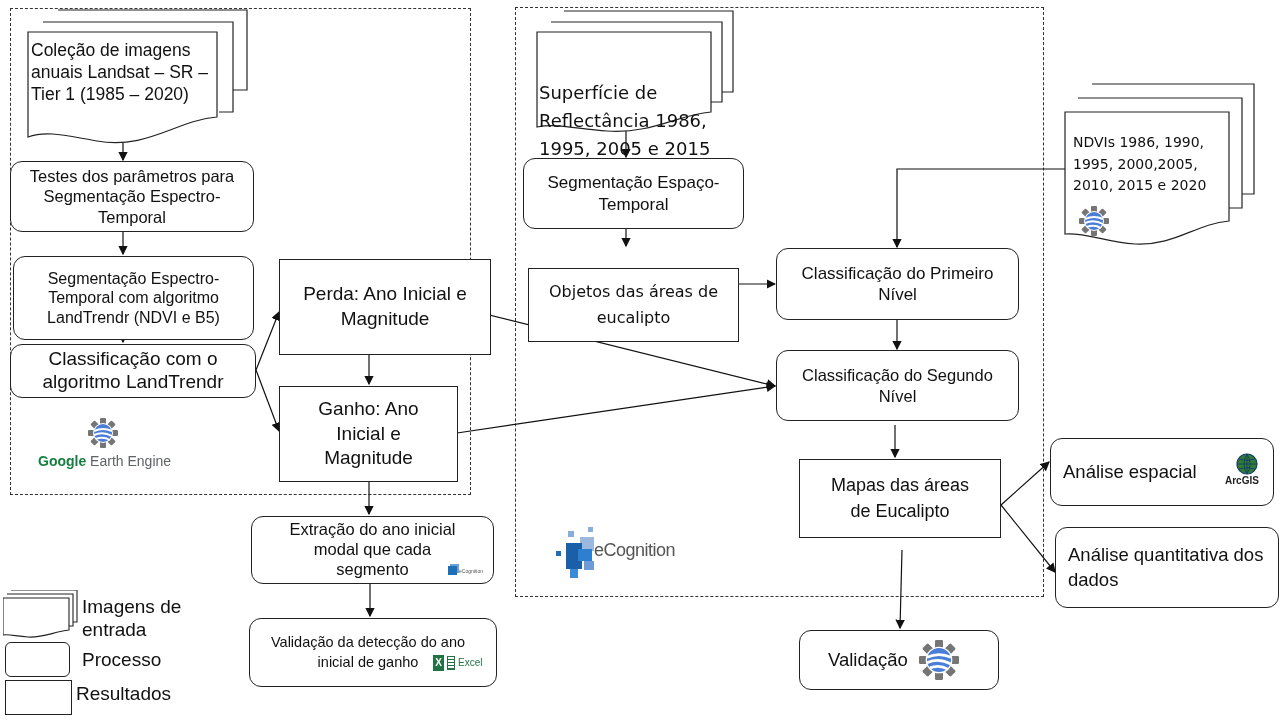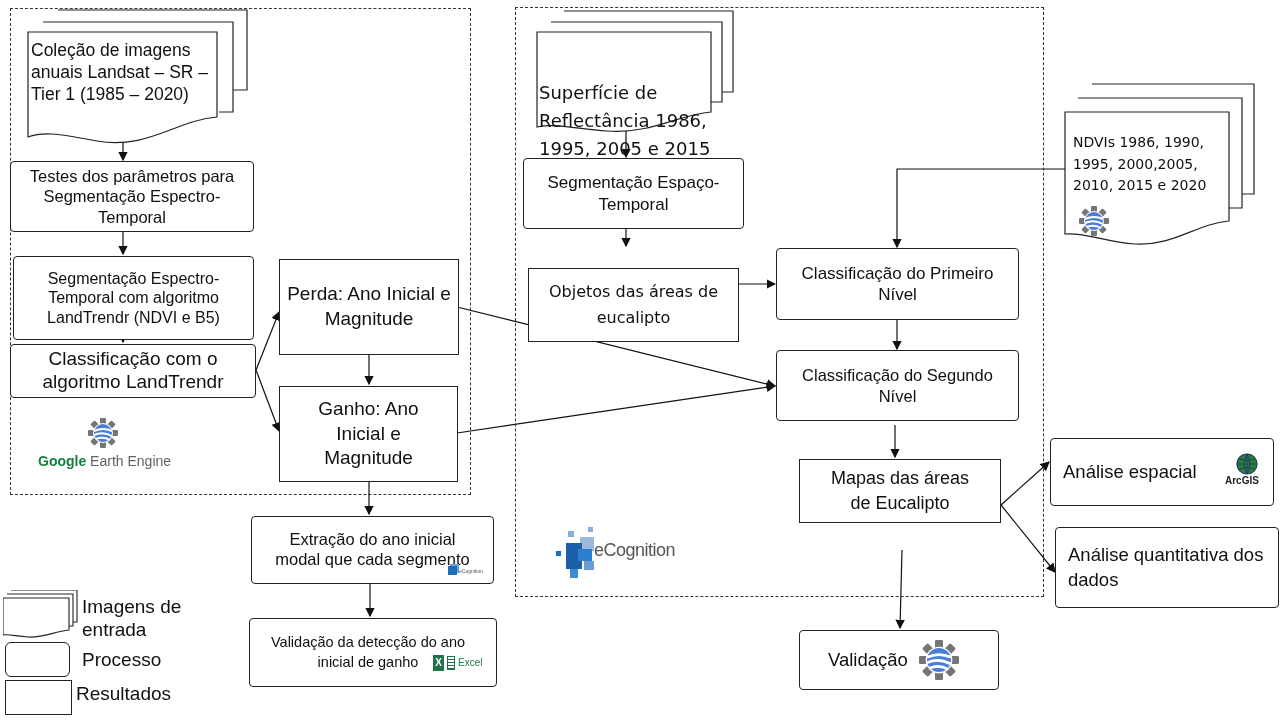--- a/index.html
+++ b/index.html
@@ -1,19 +1,19 @@
 <!DOCTYPE html>
 <html><head>
 <meta charset="utf-8">
 <style>
   html,body{margin:0;padding:0;background:#fff;}
   body{width:1280px;height:720px;position:relative;overflow:hidden;font-family:"Liberation Sans",sans-serif;color:#111;}
   .abs{position:absolute;}
   .box{position:absolute;border:1.3px solid #222;background:#fff;display:flex;align-items:center;justify-content:center;text-align:center;box-sizing:border-box;line-height:1.25;}
-  .round{border-radius:4px;}
+  .round{border-radius:12px;}
   .dash{position:absolute;border:1px dashed #333;box-sizing:border-box;}
   .doc{position:absolute;}
   .doc svg{position:absolute;left:0;top:0;overflow:visible;}
   .doctext{position:absolute;line-height:1.25;}
   .calib{font-family:"DejaVu Sans",sans-serif;}
   svg.wires{position:absolute;left:0;top:0;}
   .legend-label{position:absolute;font-size:19px;line-height:1.2;}
   .logo-text{position:absolute;}
 </style>
 </head>
@@ -65,21 +65,21 @@
 </div>
 
 <div class="box round" style="left:13px;top:256px;width:241px;height:84px;font-size:16px;padding:0 6px;line-height:1.2;">
   <span>Segmentação Espectro-Temporal com algoritmo LandTrendr (NDVI e B5)</span>
 </div>
 
 <div class="box round" style="left:10px;top:344px;width:246px;height:54px;font-size:19px;padding:0 18px;line-height:1.2;">
   <span>Classificação com o algoritmo LandTrendr</span>
 </div>
 
-<div class="box" style="left:279px;top:259px;width:180px;height:96px;font-size:19px;padding:0 4px;line-height:1.3;">
+<div class="box" style="left:279px;top:259px;width:212px;height:96px;font-size:19px;padding:0 4px;line-height:1.3;">
   <span>Perda: Ano Inicial e Magnitude</span>
 </div>
 
 <div class="box" style="left:279px;top:386px;width:179px;height:96px;font-size:19px;padding:0 20px;line-height:1.3;">
   <span>Ganho: Ano Inicial e Magnitude</span>
 </div>
 
 <div class="abs" style="left:34px;top:415px;width:130px;height:60px;">
   <svg class="abs" style="left:54px;top:3px;" width="30" height="30" viewBox="0 0 30 30">
     <g fill="#757575">
@@ -90,21 +90,21 @@
     </g>
     <circle cx="15" cy="15" r="10" fill="#fff"></circle>
     <circle cx="15" cy="15" r="9" fill="#4a7ed6"></circle>
     <path d="M6,13 Q15,9 24,13 M6,17 Q15,13 24,18 M8,21 Q15,18 22,22" stroke="#fff" stroke-width="2" fill="none"></path>
   </svg>
   <div class="logo-text" style="left:4px;top:38px;font-size:14px;white-space:nowrap;">
     <span style="color:#15803d;font-weight:bold;">Google</span><span style="color:#5f6368;margin-top:32px;"> Earth Engine</span>
   </div>
 </div>
 
-<div class="box round" style="left:251px;top:516px;width:243px;height:68px;font-size:16.5px;padding:0 18px;line-height:1.2;">
+<div class="box round" style="left:251px;top:516px;width:243px;height:68px;font-size:16.5px;padding:0 28px;line-height:1.2;">
   <span>Extração do ano inicial modal que cada segmento</span>
   <span class="abs" style="right:10px;bottom:8px;display:flex;align-items:center;gap:2px;">
     <span style="display:inline-block;width:9px;height:9px;background:#1f6fb8;box-shadow:2px -2px 0 #6aa0d8;"></span>
     <span style="font-size:5px;color:#555;">eCognition</span>
   </span>
 </div>
 
 <div class="box round" style="left:249px;top:618px;width:248px;height:69px;font-size:14.5px;line-height:1.35;padding:0 12px;">
   <span style="padding-right:10px;">Validação da detecção do ano inicial de ganho</span>
   <span class="abs" style="left:183px;top:36px;display:flex;align-items:center;gap:3px;">
@@ -132,21 +132,21 @@
 </div>
 
 <div class="box round" style="left:776px;top:248px;width:243px;height:72px;font-size:17px;padding:0 10px;">
   <span>Classificação do Primeiro Nível</span>
 </div>
 
 <div class="box round" style="left:776px;top:350px;width:243px;height:71px;font-size:16.5px;padding:0 10px;">
   <span>Classificação do Segundo Nível</span>
 </div>
 
-<div class="box" style="left:799px;top:459px;width:202px;height:64px;font-size:18px;padding:0 20px;line-height:1.4;">
+<div class="box" style="left:799px;top:459px;width:202px;height:79px;font-size:18px;padding:0 20px;line-height:1.4;">
   <span>Mapas das áreas de Eucalipto</span>
 </div>
 
 <div class="abs" style="left:556px;top:525px;width:140px;height:55px;">
   <svg class="abs" style="left:0;top:0;" width="50" height="55" viewBox="0 0 50 55">
     <rect x="12" y="6" width="6" height="6" fill="#8aaedc"></rect>
     <rect x="32" y="2" width="5" height="5" fill="#8aaedc"></rect>
     <rect x="24" y="12" width="14" height="14" fill="#9cb8df"></rect>
     <rect x="0" y="26" width="5" height="5" fill="#1f6fb8"></rect>
     <rect x="10" y="18" width="16" height="26" fill="#1b5fa8"></rect>

